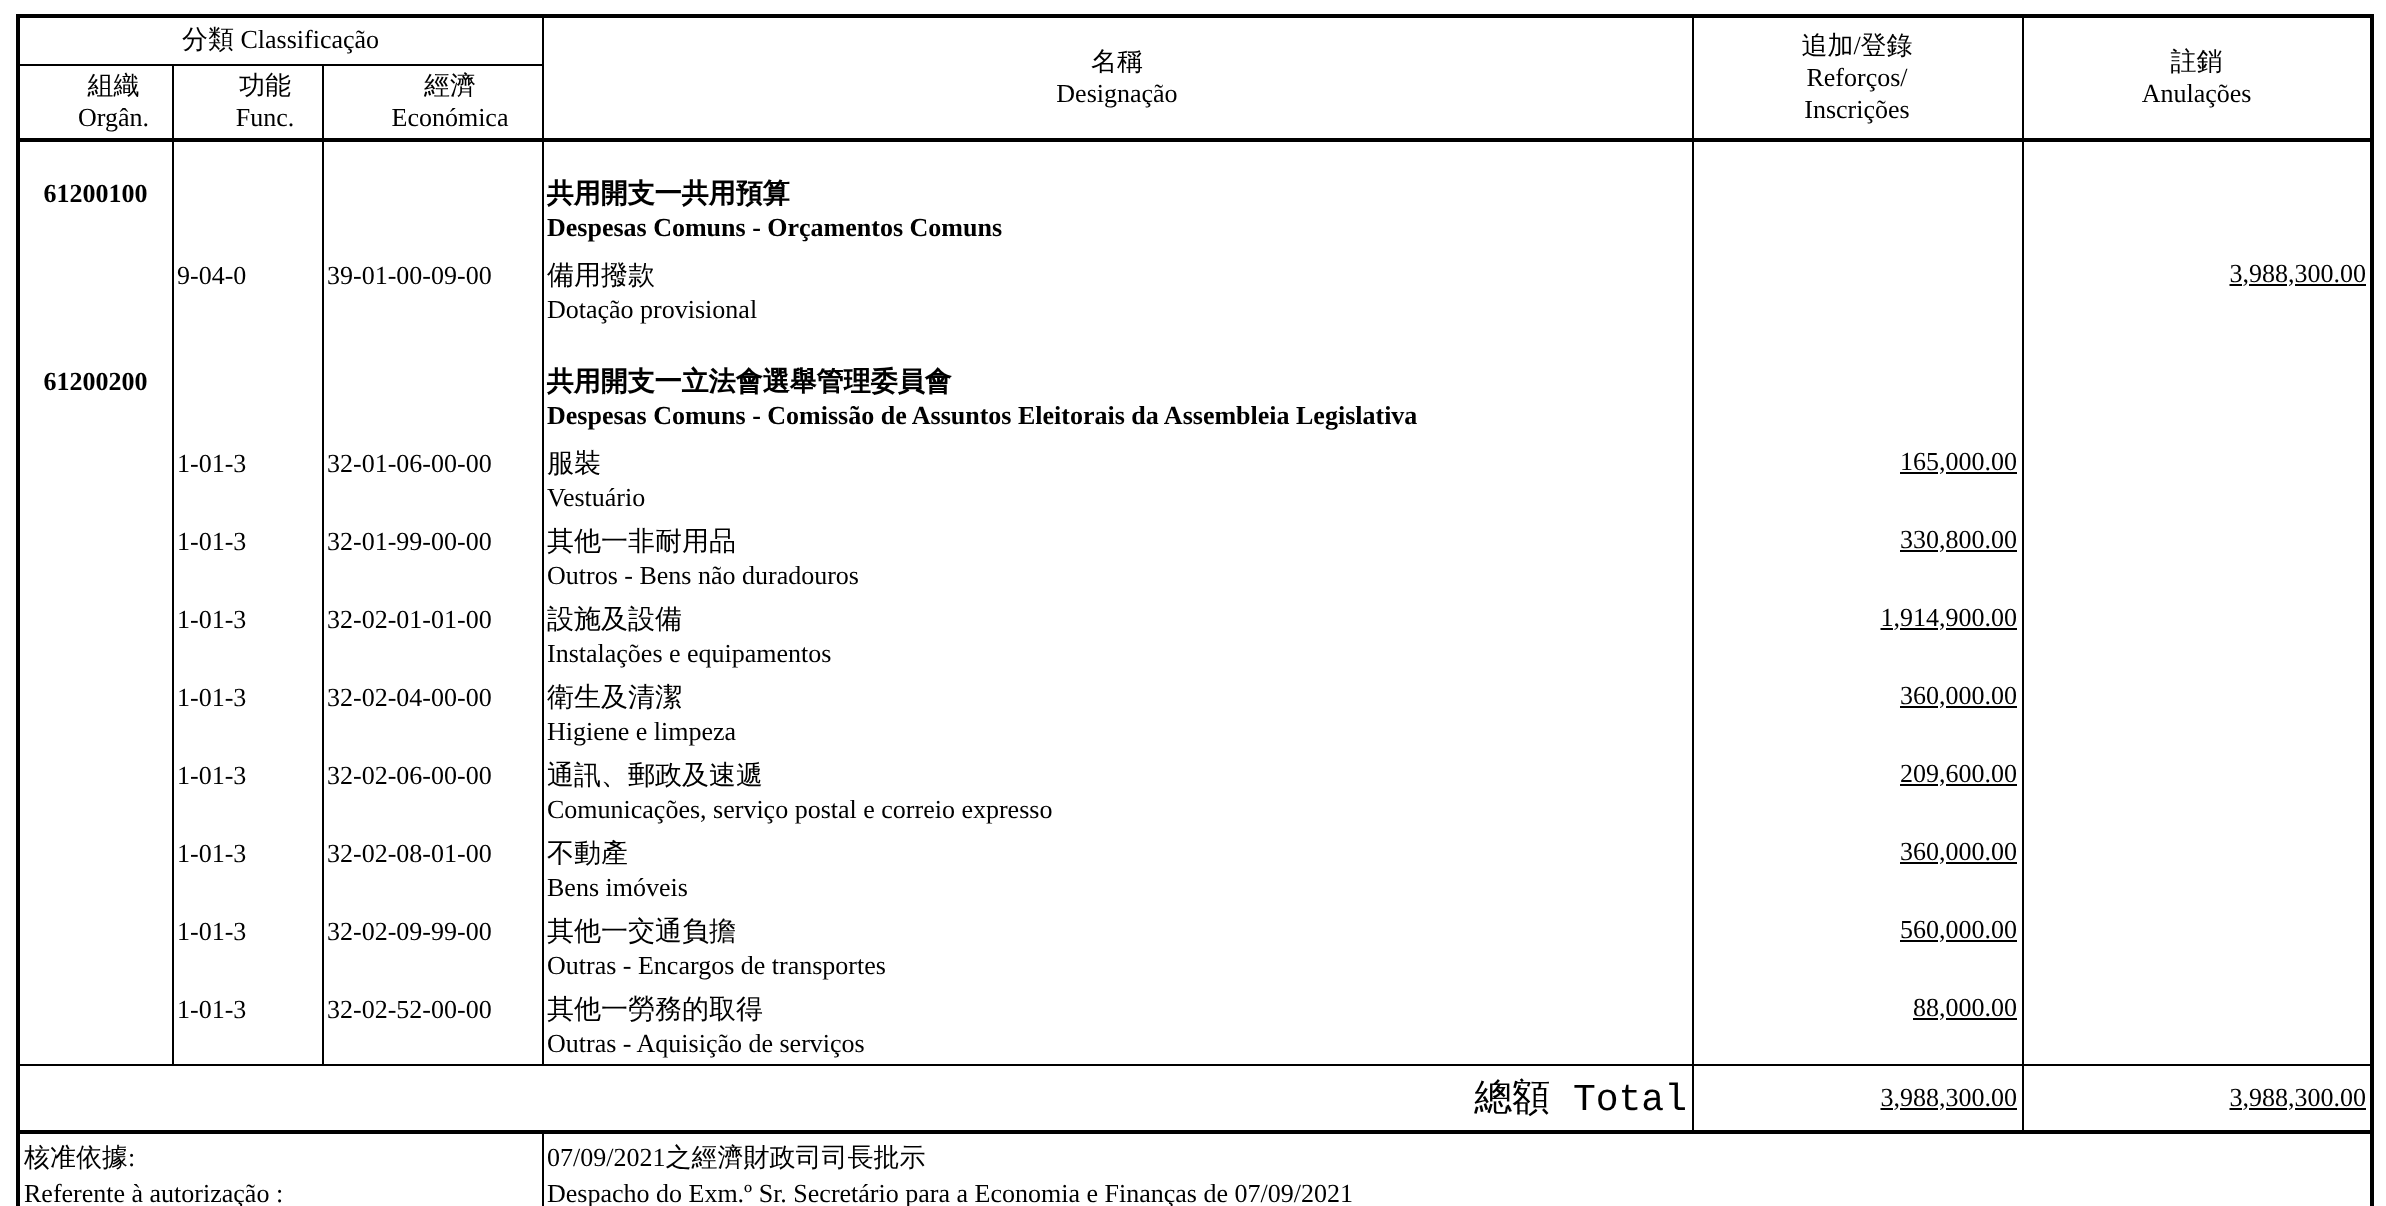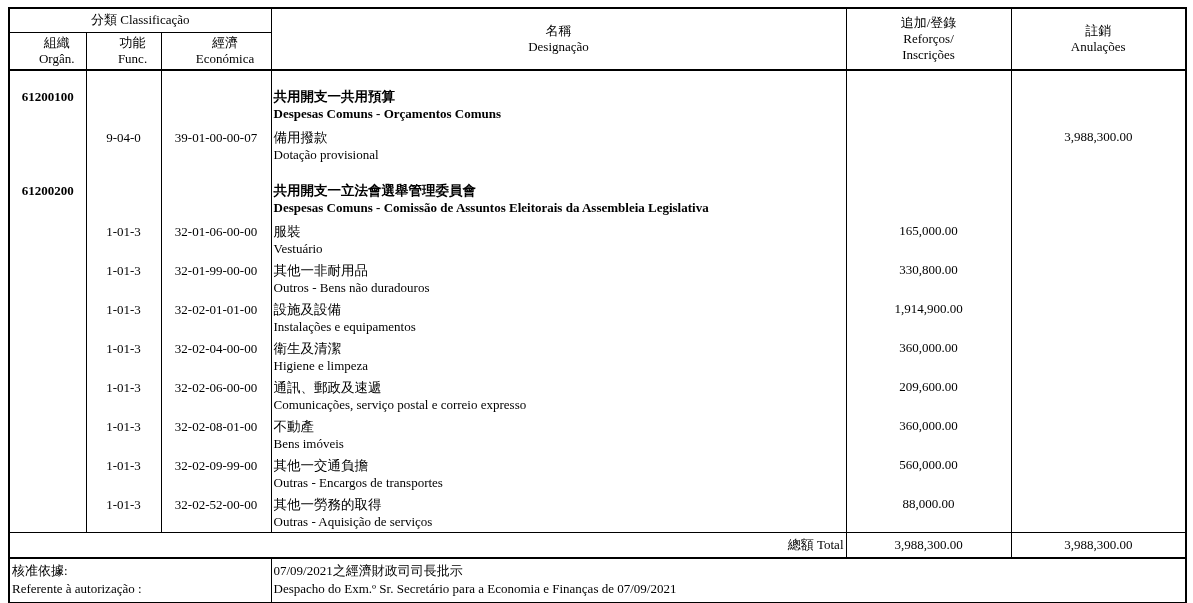--- a/index.html
+++ b/index.html
@@ -36,42 +36,43 @@
   thead tr.h2 th { border-bottom: 2px solid #000; height: 32px; padding-left: 20px; }
   thead th.span2 { border-bottom: 2px solid #000; }
   thead .hline { line-height: 16px; }
 
   tbody.rows td {
     vertical-align: top;
     padding: 3px 2px 2px 2px;
     border-top: none;
     border-bottom: none;
   }
-  td.code { text-align: center; line-height: 17px; }
+  td.code { line-height: 17px; }
   td.organ-cell { font-weight: bold; text-align: center; }
   td.desig { padding-left: 12px; }
   .zh { font-size: 13.5px; line-height: 17px; }
   .pt { font-size: 13px; line-height: 17px; }
   tr.bold-row td { padding-top: 17px; padding-bottom: 4px; }
   tr.bold-row .zh, tr.bold-row .pt { font-weight: bold; }
   td.amt {
     vertical-align: middle;
-    text-align: center;
+    text-align: right;
     padding-right: 10px;
     font-size: 13px;
+    text-decoration: underline;
   }
 
   tr.total-row td {
     border-top: 1px solid #000;
     border-bottom: 2px solid #000;
     padding: 3px 2px;
     height: 24px;
     vertical-align: middle;
   }
-  td.total-label { text-align: right; padding-right: 8px; font-size: 13px; }
+  td.total-label { text-align: right; padding-right: 8px; font-size: 19px; font-family: Liberation Mono, monospace; }
 
   tr.footer-row td {
     vertical-align: top;
     padding: 3px 2px 4px 2px;
     margin-left: 24px;
   }
   td.footer-label { padding-left: 6px; }
   td.footer-text { padding-left: 10px; }
   .fline { font-size: 13px; line-height: 18px; }
 
@@ -138,21 +139,21 @@
     <td class="bl desig">
       <div class="zh">共用開支一共用預算</div>
       <div class="pt">Despesas Comuns - Orçamentos Comuns</div>
     </td>
     <td class="bl amt"></td>
     <td class="bl amt"></td>
   </tr>
         <tr>
     <td class="code organ-cell"></td>
     <td class="bl code">9-04-0</td>
-    <td class="bl code">39-01-00-00-07</td>
+    <td class="bl code">39-01-00-09-00</td>
     <td class="bl desig">
       <div class="zh">備用撥款</div>
       <div class="pt">Dotação provisional</div>
     </td>
     <td class="bl amt"></td>
     <td class="bl amt">3,988,300.00</td>
   </tr>
         <tr class="bold-row">
     <td class="code organ-cell">61200200</td>
     <td class="bl code"></td>

